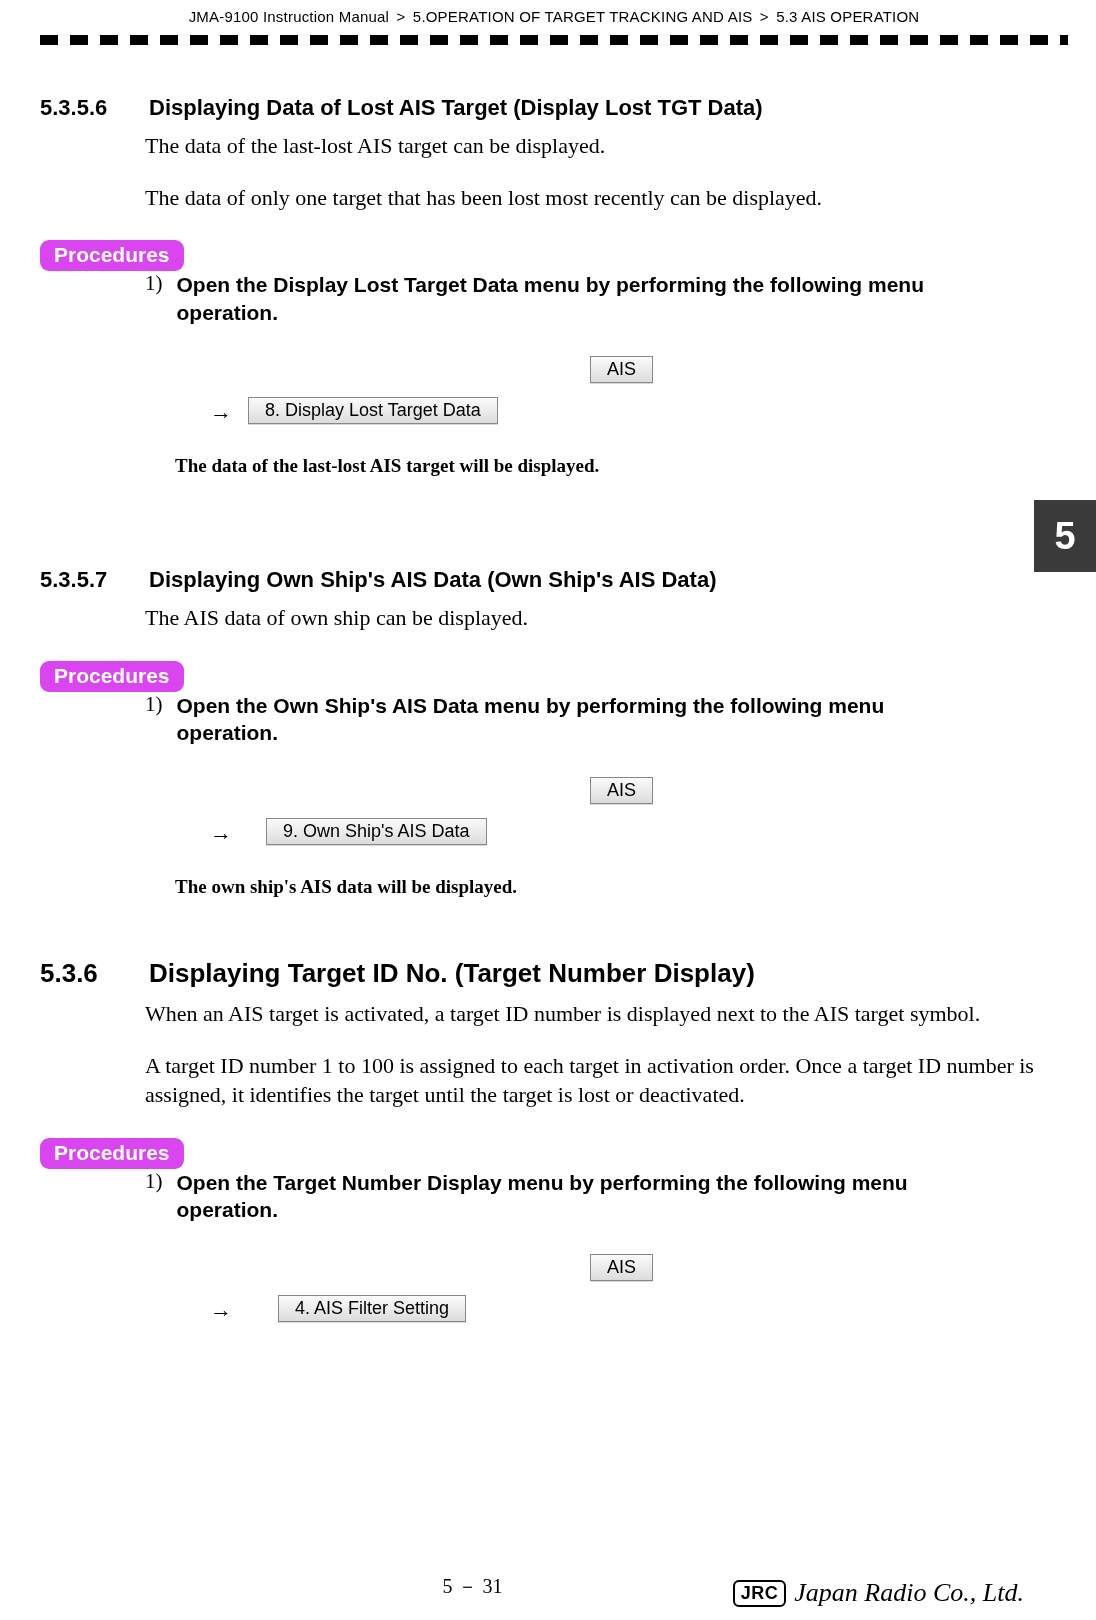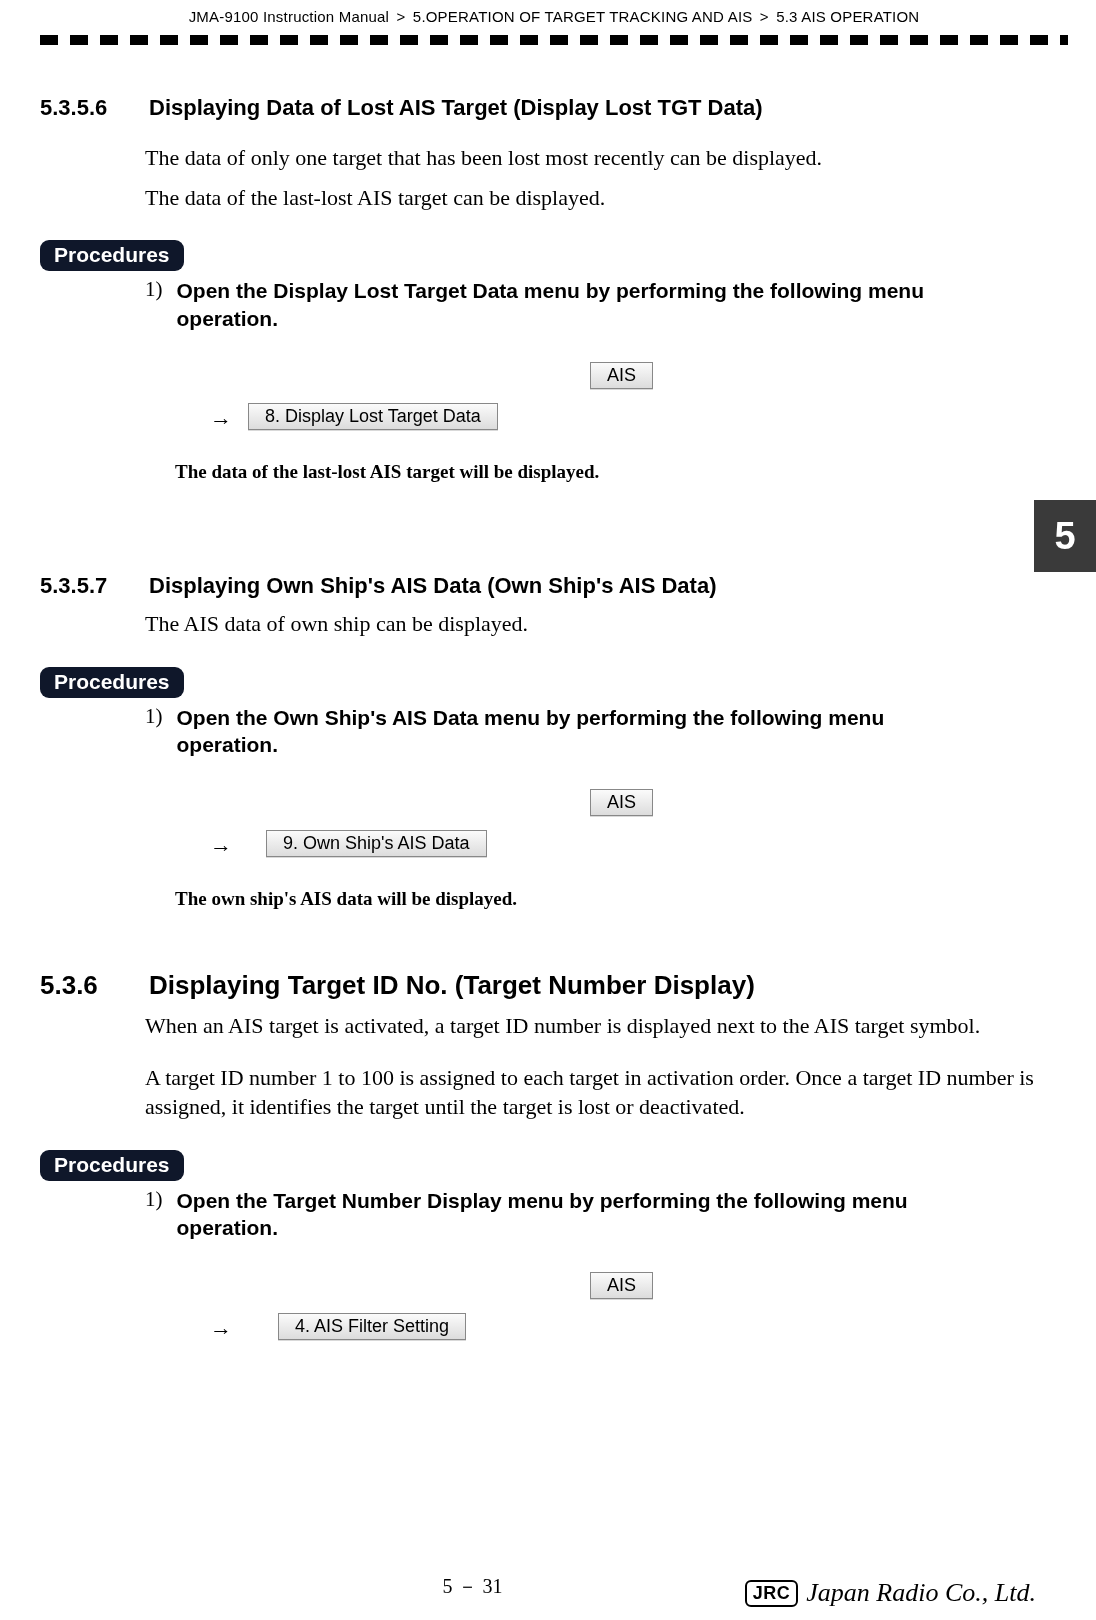--- a/index.html
+++ b/index.html
@@ -48,32 +48,31 @@
       display: inline;
     }
     .body-text {
       font-family: "Times New Roman", Times, serif;
       font-size: 22px;
       margin-left: 105px;
       margin-top: 10px;
       line-height: 1.35;
     }
     .proc-label {
-      background: #0f172a;
+      background: #d946ef;
       color: #fff;
       font-family: Arial, Helvetica, sans-serif;
       font-weight: bold;
       font-size: 21px;
       padding: 3px 14px 4px 14px;
       border-radius: 9px;
       display: inline-block;
       margin-top: 28px;
     }
     .step-row {
-      margin-top: 6px;
       margin-left: 105px;
     }
     .step-num {
       font-family: "Times New Roman", Times, serif;
       font-size: 21px;
       display: inline-block;
       vertical-align: top;
       margin-right: 10px;
     }
     .step-text {
@@ -151,21 +150,21 @@
       width: 945px;
       text-align: center;
       font-family: "Times New Roman", Times, serif;
       font-size: 20px;
     }
     .footer-pg {
       display: inline-block;
     }
     .logo-box {
       position: absolute;
-      right: 60px;
+      right: 72px;
       bottom: 12px;
       display: flex;
       align-items: center;
       gap: 8px;
     }
     .jrc-mark {
       border: 2px solid #000;
       border-radius: 6px;
       font-family: Arial, Helvetica, sans-serif;
       font-weight: bold;
@@ -193,22 +192,22 @@
     <span>5.3  AIS OPERATION</span>
   </div>
   <div class="dashline"></div>
 
   <div class="content">
     
     <div>
       <span class="section-num">5.3.5.6</span>
       <span class="section-title">Displaying Data of Lost AIS Target (Display Lost TGT Data)</span>
     </div>
+    <div class="body-text">The data of the last-lost AIS target can be displayed.</div>
     <div class="body-text" style="margin-top:22px">The data of only one target that has been lost most recently can be displayed.</div>
-    <div class="body-text">The data of the last-lost AIS target can be displayed.</div>
 
     <div class="proc-label">Procedures</div>
     <div class="step-row">
       <span class="step-num">1)</span>
       <span class="step-text">Open the Display Lost Target Data menu by performing the following menu operation.</span>
     </div>
 
     <div class="menu-path">
       <span class="menu-button">AIS</span>
     </div>

